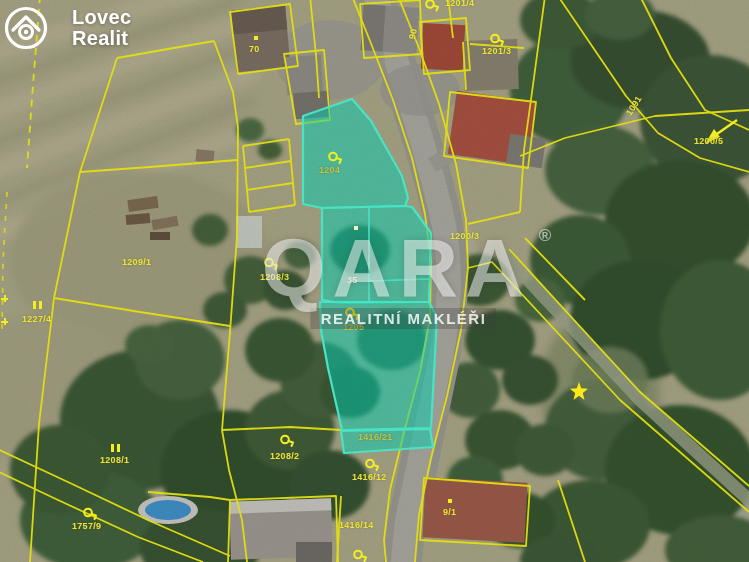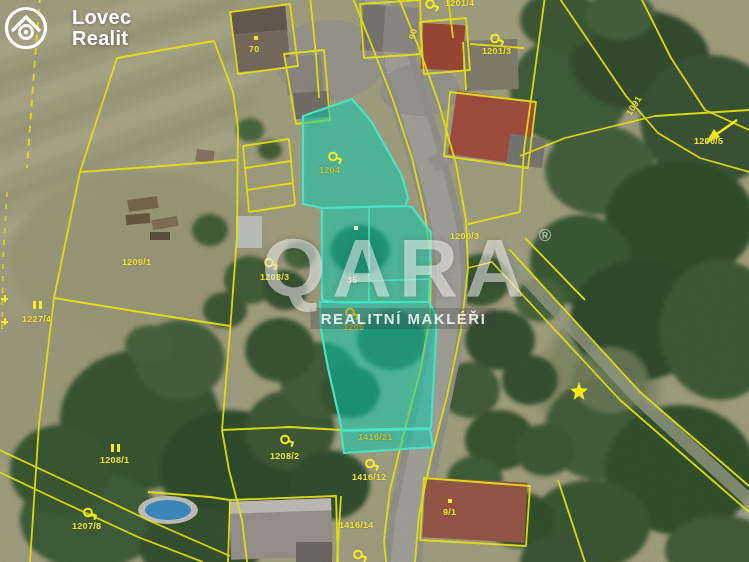--- a/index.html
+++ b/index.html
@@ -282,21 +282,21 @@
     <span class="plabel" style="left:22px;top:314px">1227/4</span>
     <span class="plabel" style="left:260px;top:272px">1208/3</span>
     <span class="plabel muted" style="left:319px;top:165px">1204</span>
     <span class="plabel light" style="left:347px;top:239px">35</span>
     <span class="plabel muted" style="left:343px;top:322px">1205</span>
     <span class="plabel muted" style="left:358px;top:432px">1416/21</span>
     <span class="plabel" style="left:352px;top:472px">1416/12</span>
     <span class="plabel" style="left:339px;top:520px">1416/14</span>
     <span class="plabel" style="left:100px;top:455px">1208/1</span>
     <span class="plabel" style="left:270px;top:451px">1208/2</span>
-    <span class="plabel" style="left:72px;top:521px">1207/8</span>
+    <span class="plabel" style="left:72px;top:521px">1757/9</span>
     <span class="plabel" style="left:443px;top:507px">9/1</span>
   </div>
 
   <div class="wm">
     <div class="wm-brandrow">
       <span class="wm-brand">QARA</span>
       <span class="wm-reg">®</span>
     </div>
     <br>
     <span class="wm-sub">REALITNÍ MAKLÉŘI</span>

